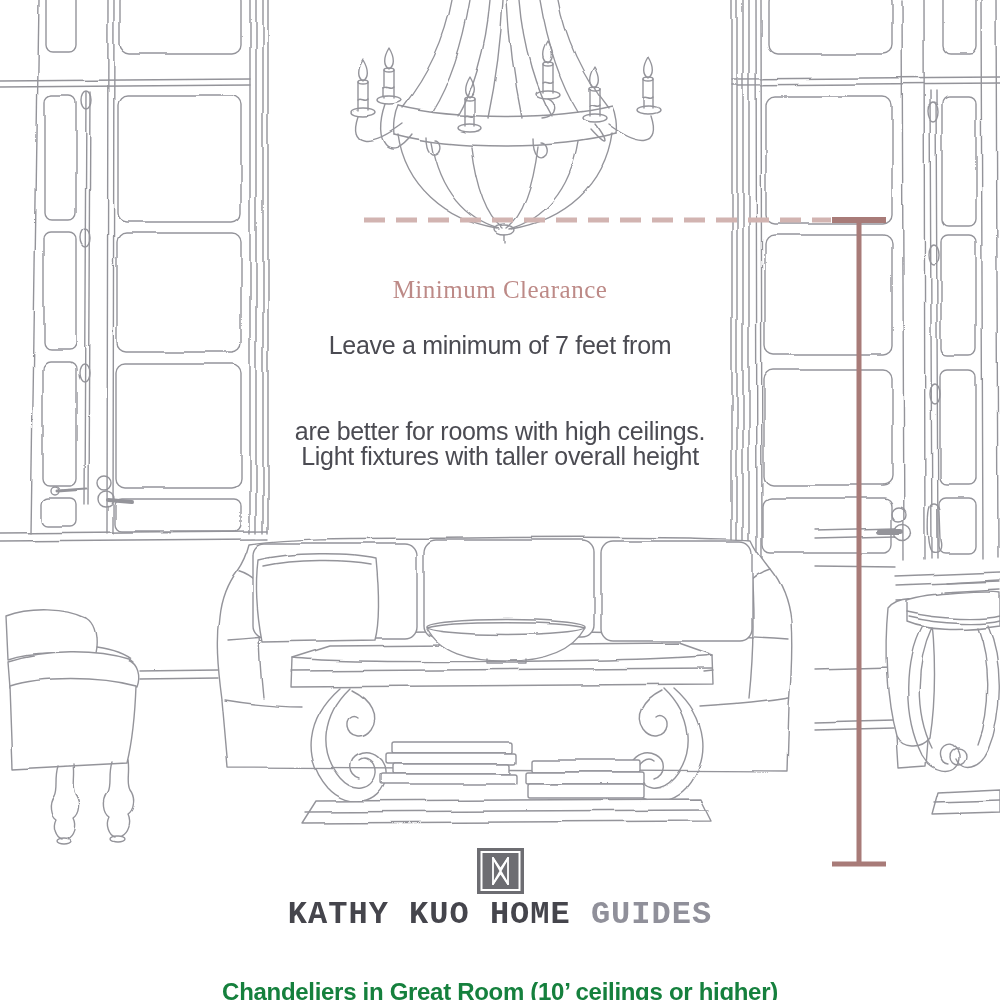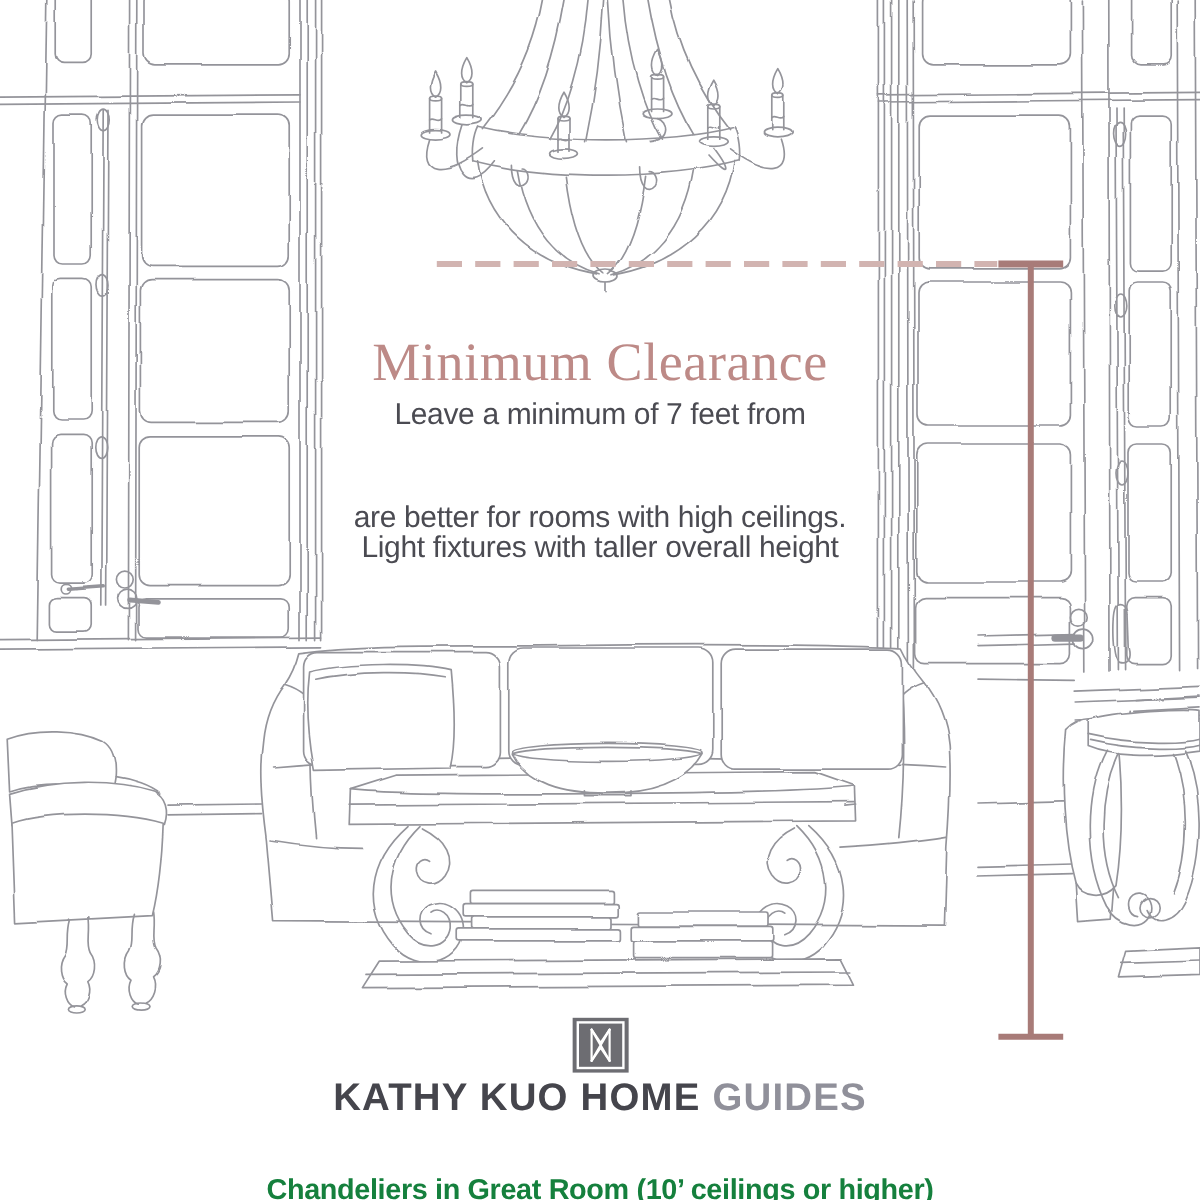--- a/index.html
+++ b/index.html
@@ -1,26 +1,26 @@
 <!DOCTYPE html>
 <html><head>
 <meta charset="utf-8">
 <style>
   html,body{margin:0;padding:0;background:#fff;}
   .canvas{position:relative;width:1000px;height:1000px;background:#ffffff;overflow:hidden;
           font-family:"Liberation Sans",sans-serif;}
   .canvas svg.scene{position:absolute;left:0;top:0;}
   .txt{position:absolute;left:0;width:1000px;text-align:center;}
   .title{top:276px;font-family:"Liberation Serif","DejaVu Serif",serif;
-         font-size:45px;color:#bd8a87;letter-spacing:.5px;}
+         font-size:25px;color:#bd8a87;letter-spacing:.5px;}
   .body-copy{font-size:25px;line-height:24.5px;color:#4b4b52;letter-spacing:-.3px;}
   .para1{top:333px;}
   .para2{top:419px;}
   .logo{position:absolute;left:477px;top:848px;width:47px;height:46px;}
-  .brand{top:896px;font-family:Liberation Sans, sans-serif;
+  .brand{top:896px;font-family:Liberation Mono, monospace;
          font-weight:bold;font-size:32px;letter-spacing:1px;color:#45454c;}
   .brand .suffix{color:#90909a;font-weight:bold;}
   .caption{top:978px;font-size:24px;font-weight:bold;color:#15803d;letter-spacing:-.3px;}
 </style>
 </head>
 <body>
 
 <div class="canvas">
 
 <svg class="scene" width="1000" height="1000" viewBox="0 0 1000 1000">

